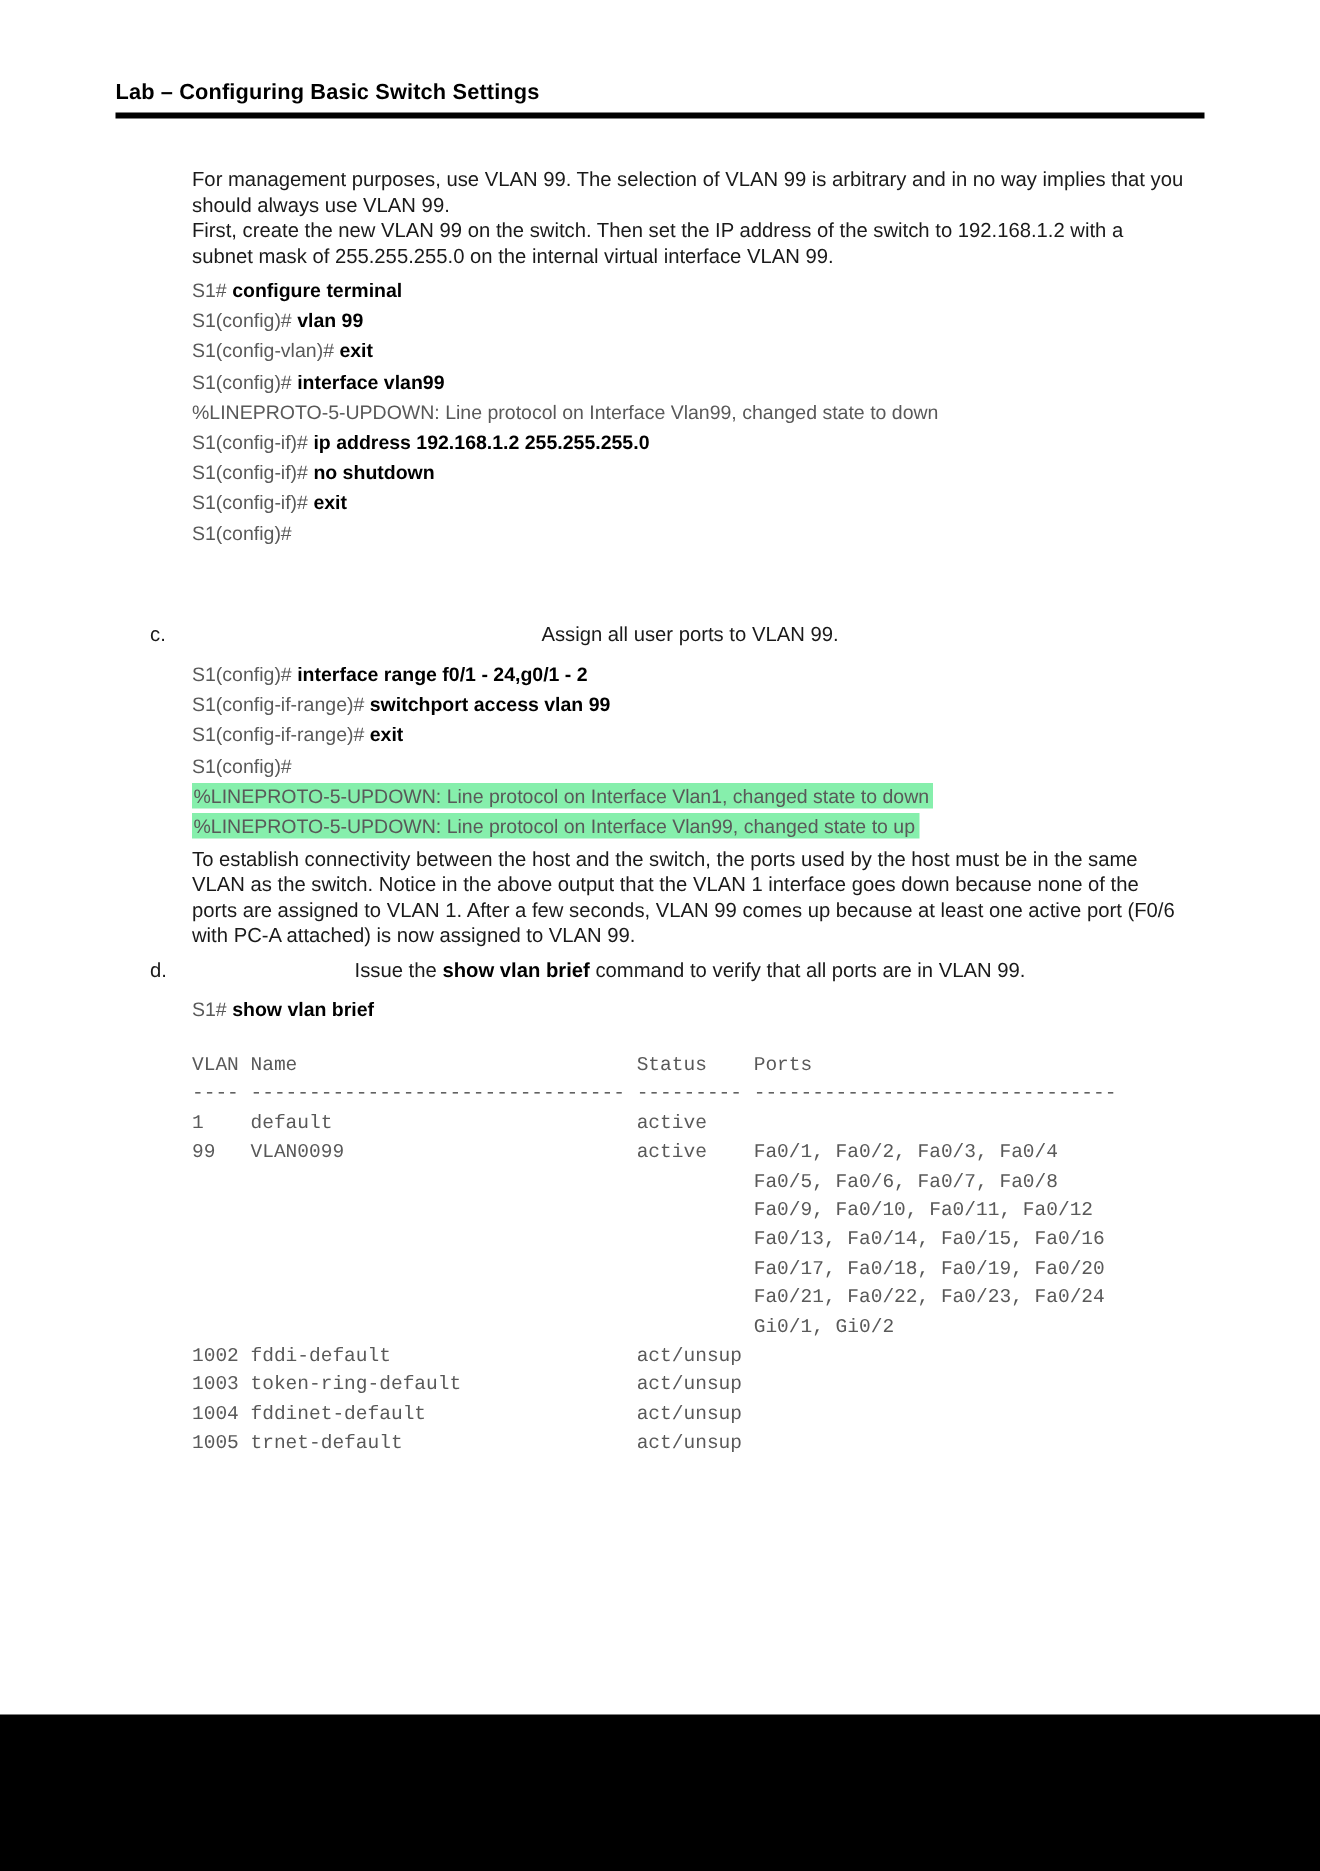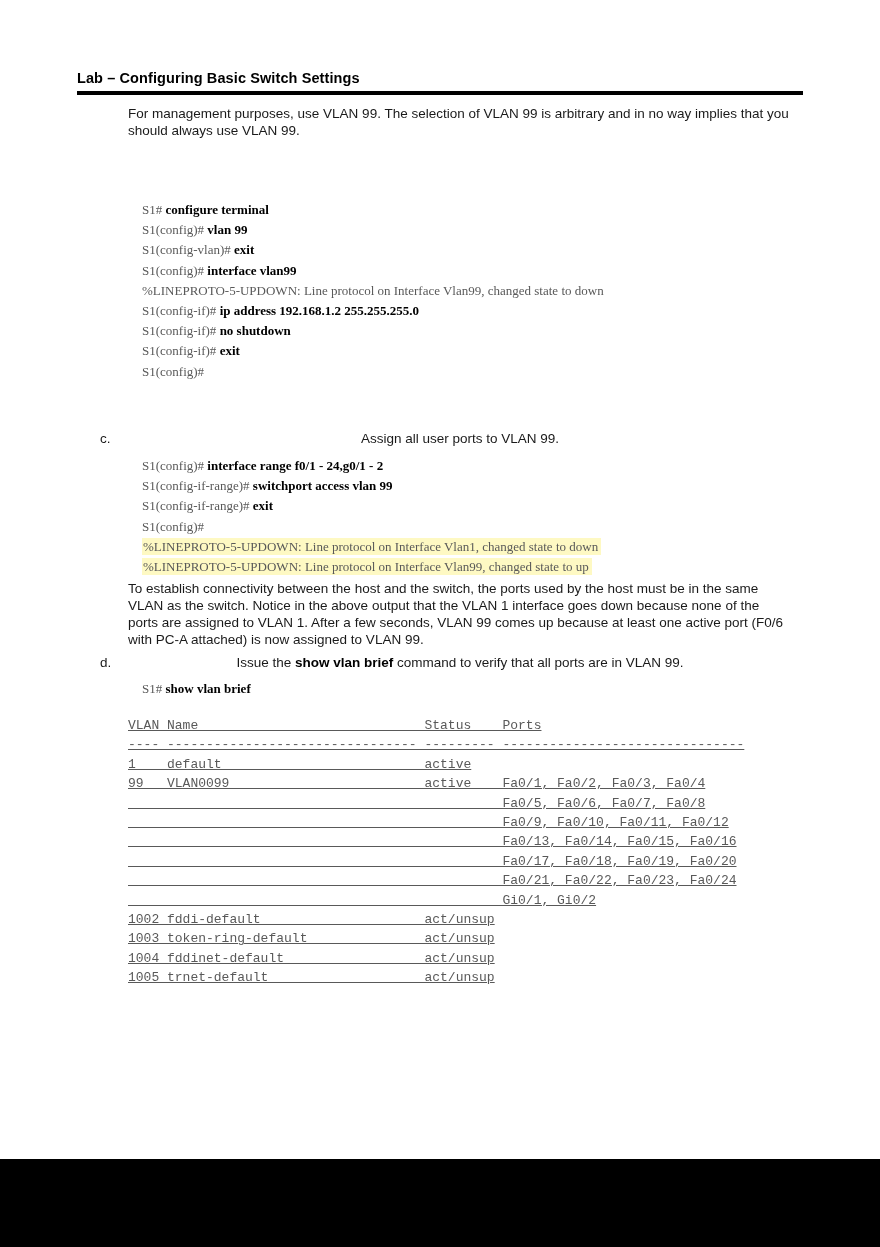--- a/index.html
+++ b/index.html
@@ -1,61 +1,62 @@
 <!DOCTYPE html>
 <html><head>
 <meta charset="utf-8">
 <style>
   * { margin:0; padding:0; box-sizing:border-box; }
   html,body { background:#ffffff; }
   .page {
     position:relative; width:880px; height:1247px; background:#ffffff;
     font-family:"Liberation Sans", sans-serif; color:#1a1a1a; overflow:hidden;
   }
-  .abs { position:absolute;margin-top:16px; }
+  .abs { position:absolute; }
   .header {
     left:77px; top:54px; width:726px;
     border-bottom:4.5px solid #000; padding-bottom:5px;
   }
   .header h1 { font-size:14.5px; font-weight:bold; color:#000; letter-spacing:0.1px; }
   .para {
     left:128px; width:664px; font-size:13.5px; line-height:17px; color:#1a1a1a;
   }
   .para b, .list-text b { font-weight:bold; color:#000; }
   .list-item {
     left:100px; width:704px; display:flex; font-size:13.5px; line-height:17px; color:#1a1a1a;
   }
   .list-letter { width:28px; flex:none; }
   .list-text { width:664px;text-align:center; }
   .code {
-    left:142px; width:710px;
-    font-family:Liberation Serif, serif; font-size:13px; line-height:20.2px;
+    left:128px; width:710px;
+    font-family:Liberation Sans, sans-serif; font-size:13px; line-height:20.2px;
     white-space:pre;
   }
   .code .prompt, .code .sys { color:#595959; font-weight:normal; }
   .code .cmd { color:#000; font-weight:bold; }
-  .code .sys.hl { background:#fef9c3; padding:1px 3px 1px 1px; }
+  .code .sys.hl { background:#86efac; padding:1px 3px 1px 1px; }
   .vlan {
     left:128px; width:710px;
     font-family:"Liberation Mono", monospace; font-size:13px; line-height:19.4px;
-    color:#595959; white-space:pre;text-decoration:underline;
+    color:#595959; white-space:pre;
   }
   .bottom-bar { left:0; top:1143px; width:880px; height:104px; background:#000000; }
 </style>
 </head>
 <body>
 
 <div class="page">
 
   <div class="abs header">
     <h1>Lab – Configuring Basic Switch Settings</h1>
   </div>
 
-  <div class="abs para" style="top:89px"><span>For management purposes, use VLAN 99. The selection of VLAN 99 is arbitrary and in no way implies that you should always use VLAN 99.</span></div>
+  <div class="abs para" style="top:111px"><span>For management purposes, use VLAN 99. The selection of VLAN 99 is arbitrary and in no way implies that you should always use VLAN 99.</span></div>
 
+  <div class="abs para" style="top:145px"><span>First, create the new VLAN 99 on the switch. Then set the IP address of the switch to 192.168.1.2 with a subnet mask of 255.255.255.0 on the internal virtual interface VLAN 99.</span></div>
 
   <div class="abs code" style="top:184px"><div class="code-line"><span class="prompt">S1# </span><span class="cmd">configure terminal</span></div><div class="code-line"><span class="prompt">S1(config)# </span><span class="cmd">vlan 99</span></div><div class="code-line"><span class="prompt">S1(config-vlan)# </span><span class="cmd">exit</span></div><div class="code-line"><span class="prompt">S1(config)# </span><span class="cmd">interface vlan99</span></div><div class="code-line"><span class="sys">%LINEPROTO-5-UPDOWN: Line protocol on Interface Vlan99, changed state to down</span></div><div class="code-line"><span class="prompt">S1(config-if)# </span><span class="cmd">ip address 192.168.1.2 255.255.255.0</span></div><div class="code-line"><span class="prompt">S1(config-if)# </span><span class="cmd">no shutdown</span></div><div class="code-line"><span class="prompt">S1(config-if)# </span><span class="cmd">exit</span></div><div class="code-line"><span class="prompt">S1(config)# </span><span class="cmd"></span></div></div>
 
 
   <div class="abs list-item" style="top:414px">
     <span class="list-letter">c.</span>
     <span class="list-text"><span>Assign all user ports to VLAN 99.</span></span>
   </div>
 
   <div class="abs code" style="top:440px"><div class="code-line"><span class="prompt">S1(config)# </span><span class="cmd">interface range f0/1 - 24,g0/1 - 2</span></div><div class="code-line"><span class="prompt">S1(config-if-range)# </span><span class="cmd">switchport access vlan 99</span></div><div class="code-line"><span class="prompt">S1(config-if-range)# </span><span class="cmd">exit</span></div><div class="code-line"><span class="prompt">S1(config)# </span><span class="cmd"></span></div><div class="code-line"><span class="sys hl">%LINEPROTO-5-UPDOWN: Line protocol on Interface Vlan1, changed state to down</span></div><div class="code-line"><span class="sys hl">%LINEPROTO-5-UPDOWN: Line protocol on Interface Vlan99, changed state to up</span></div></div>

